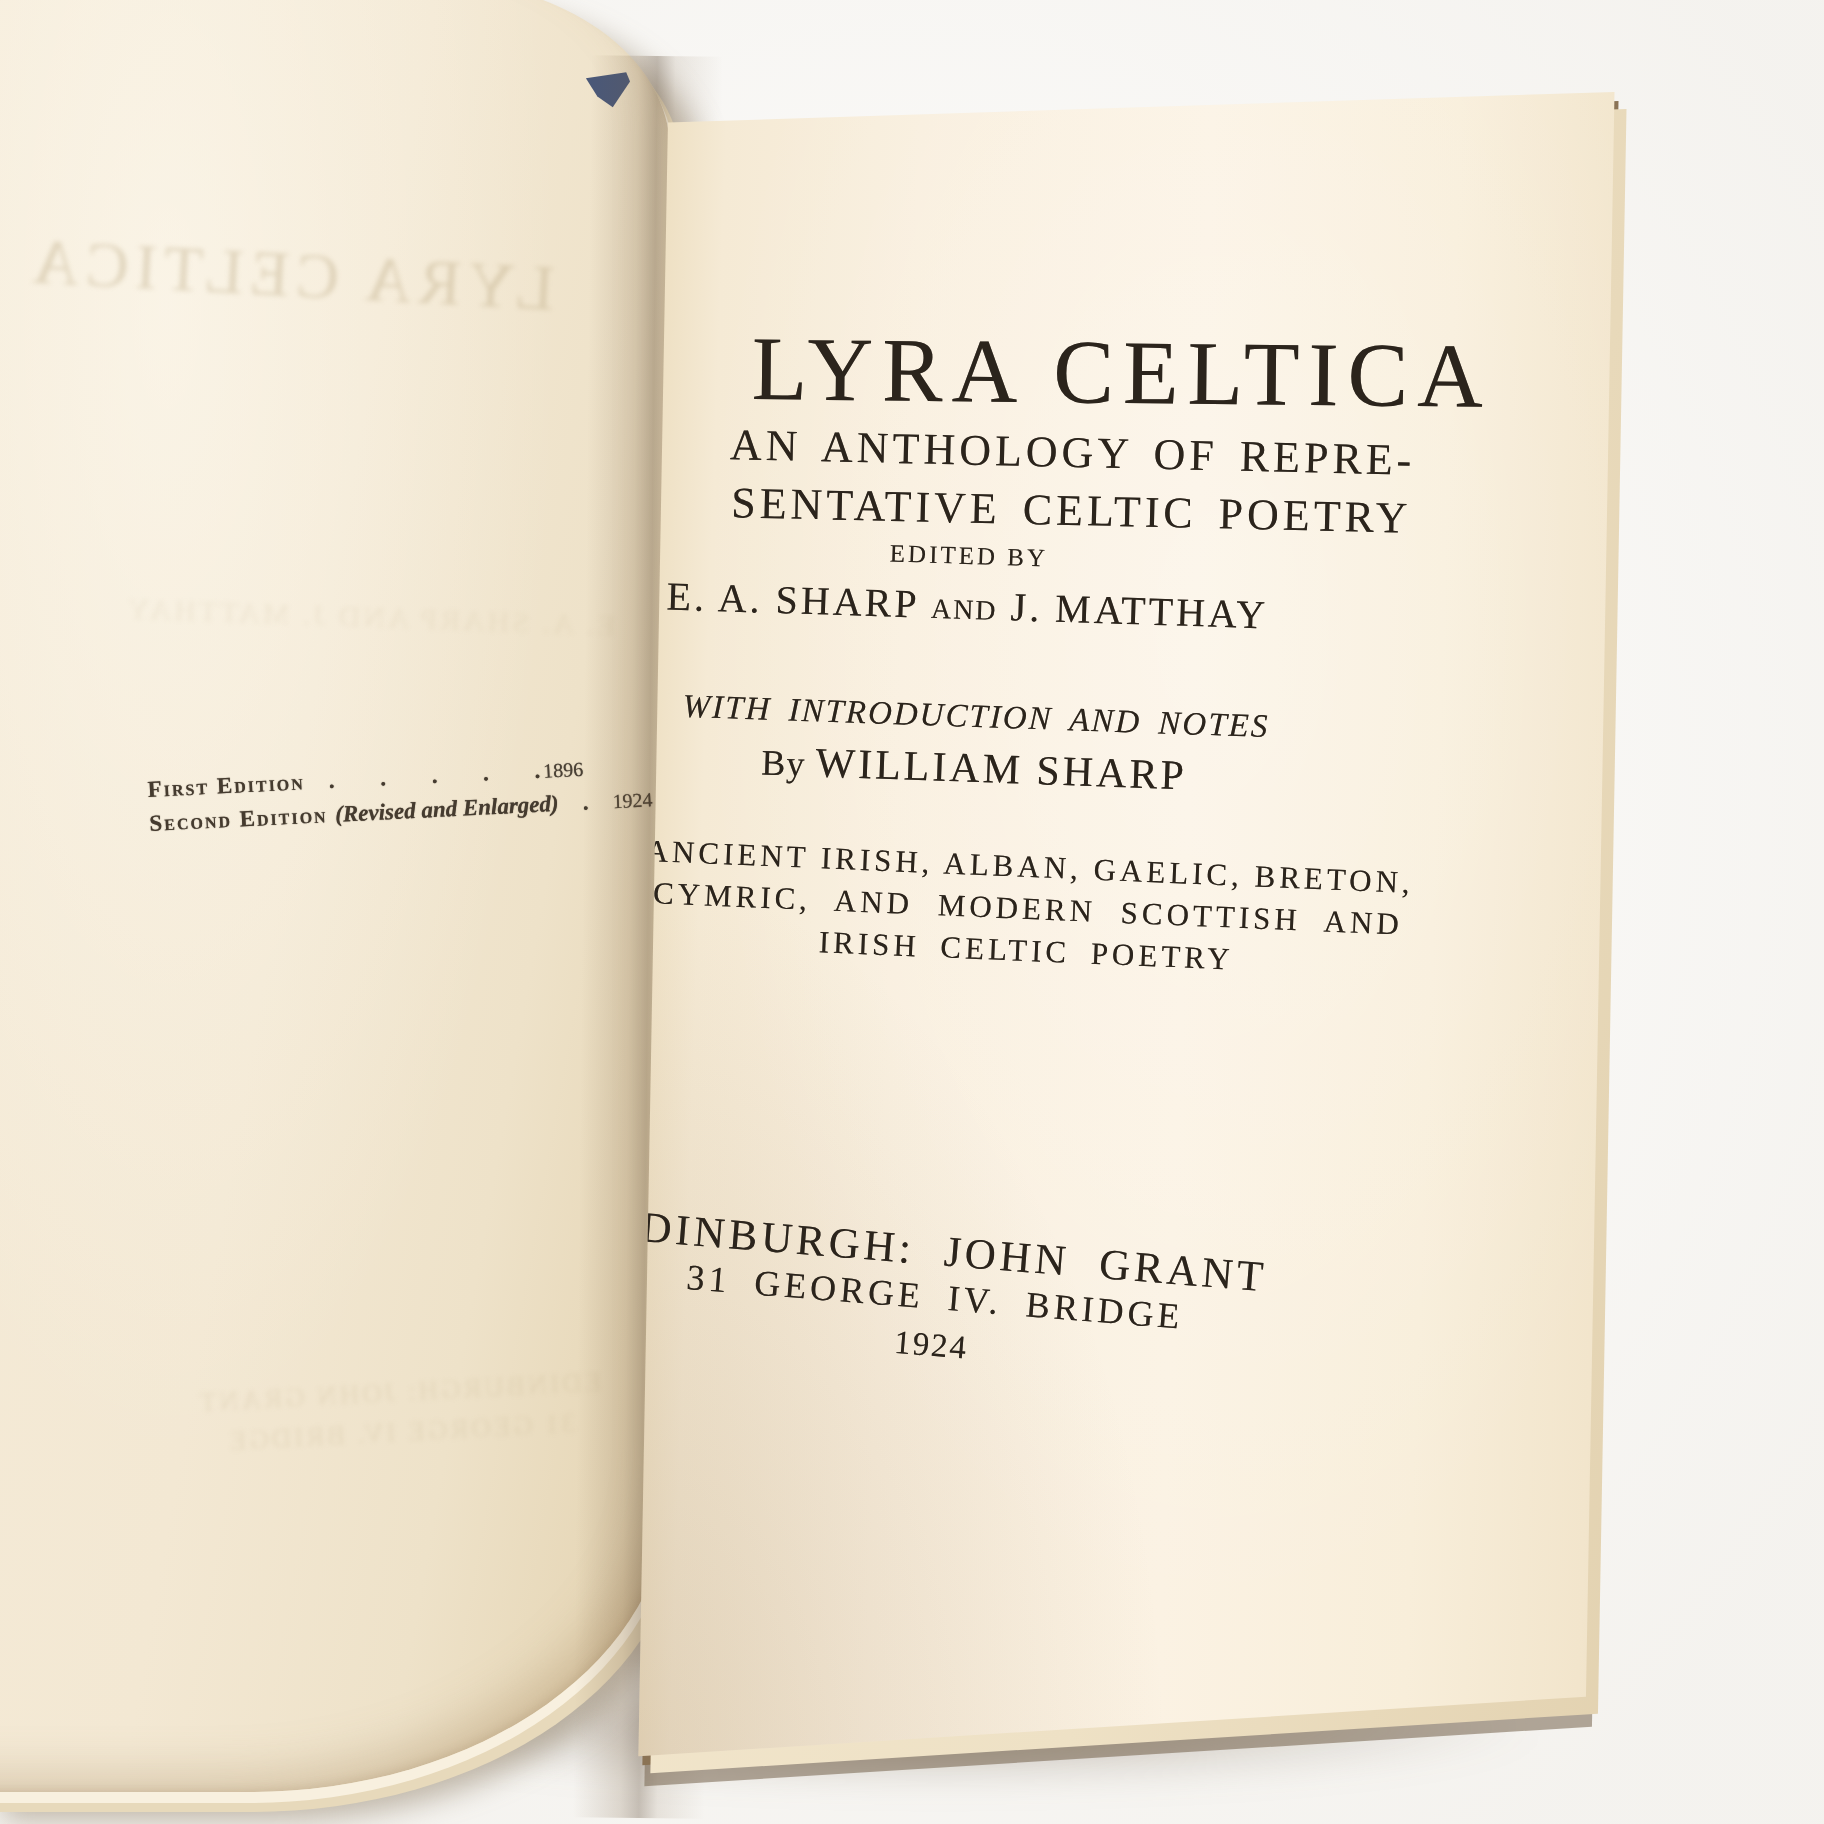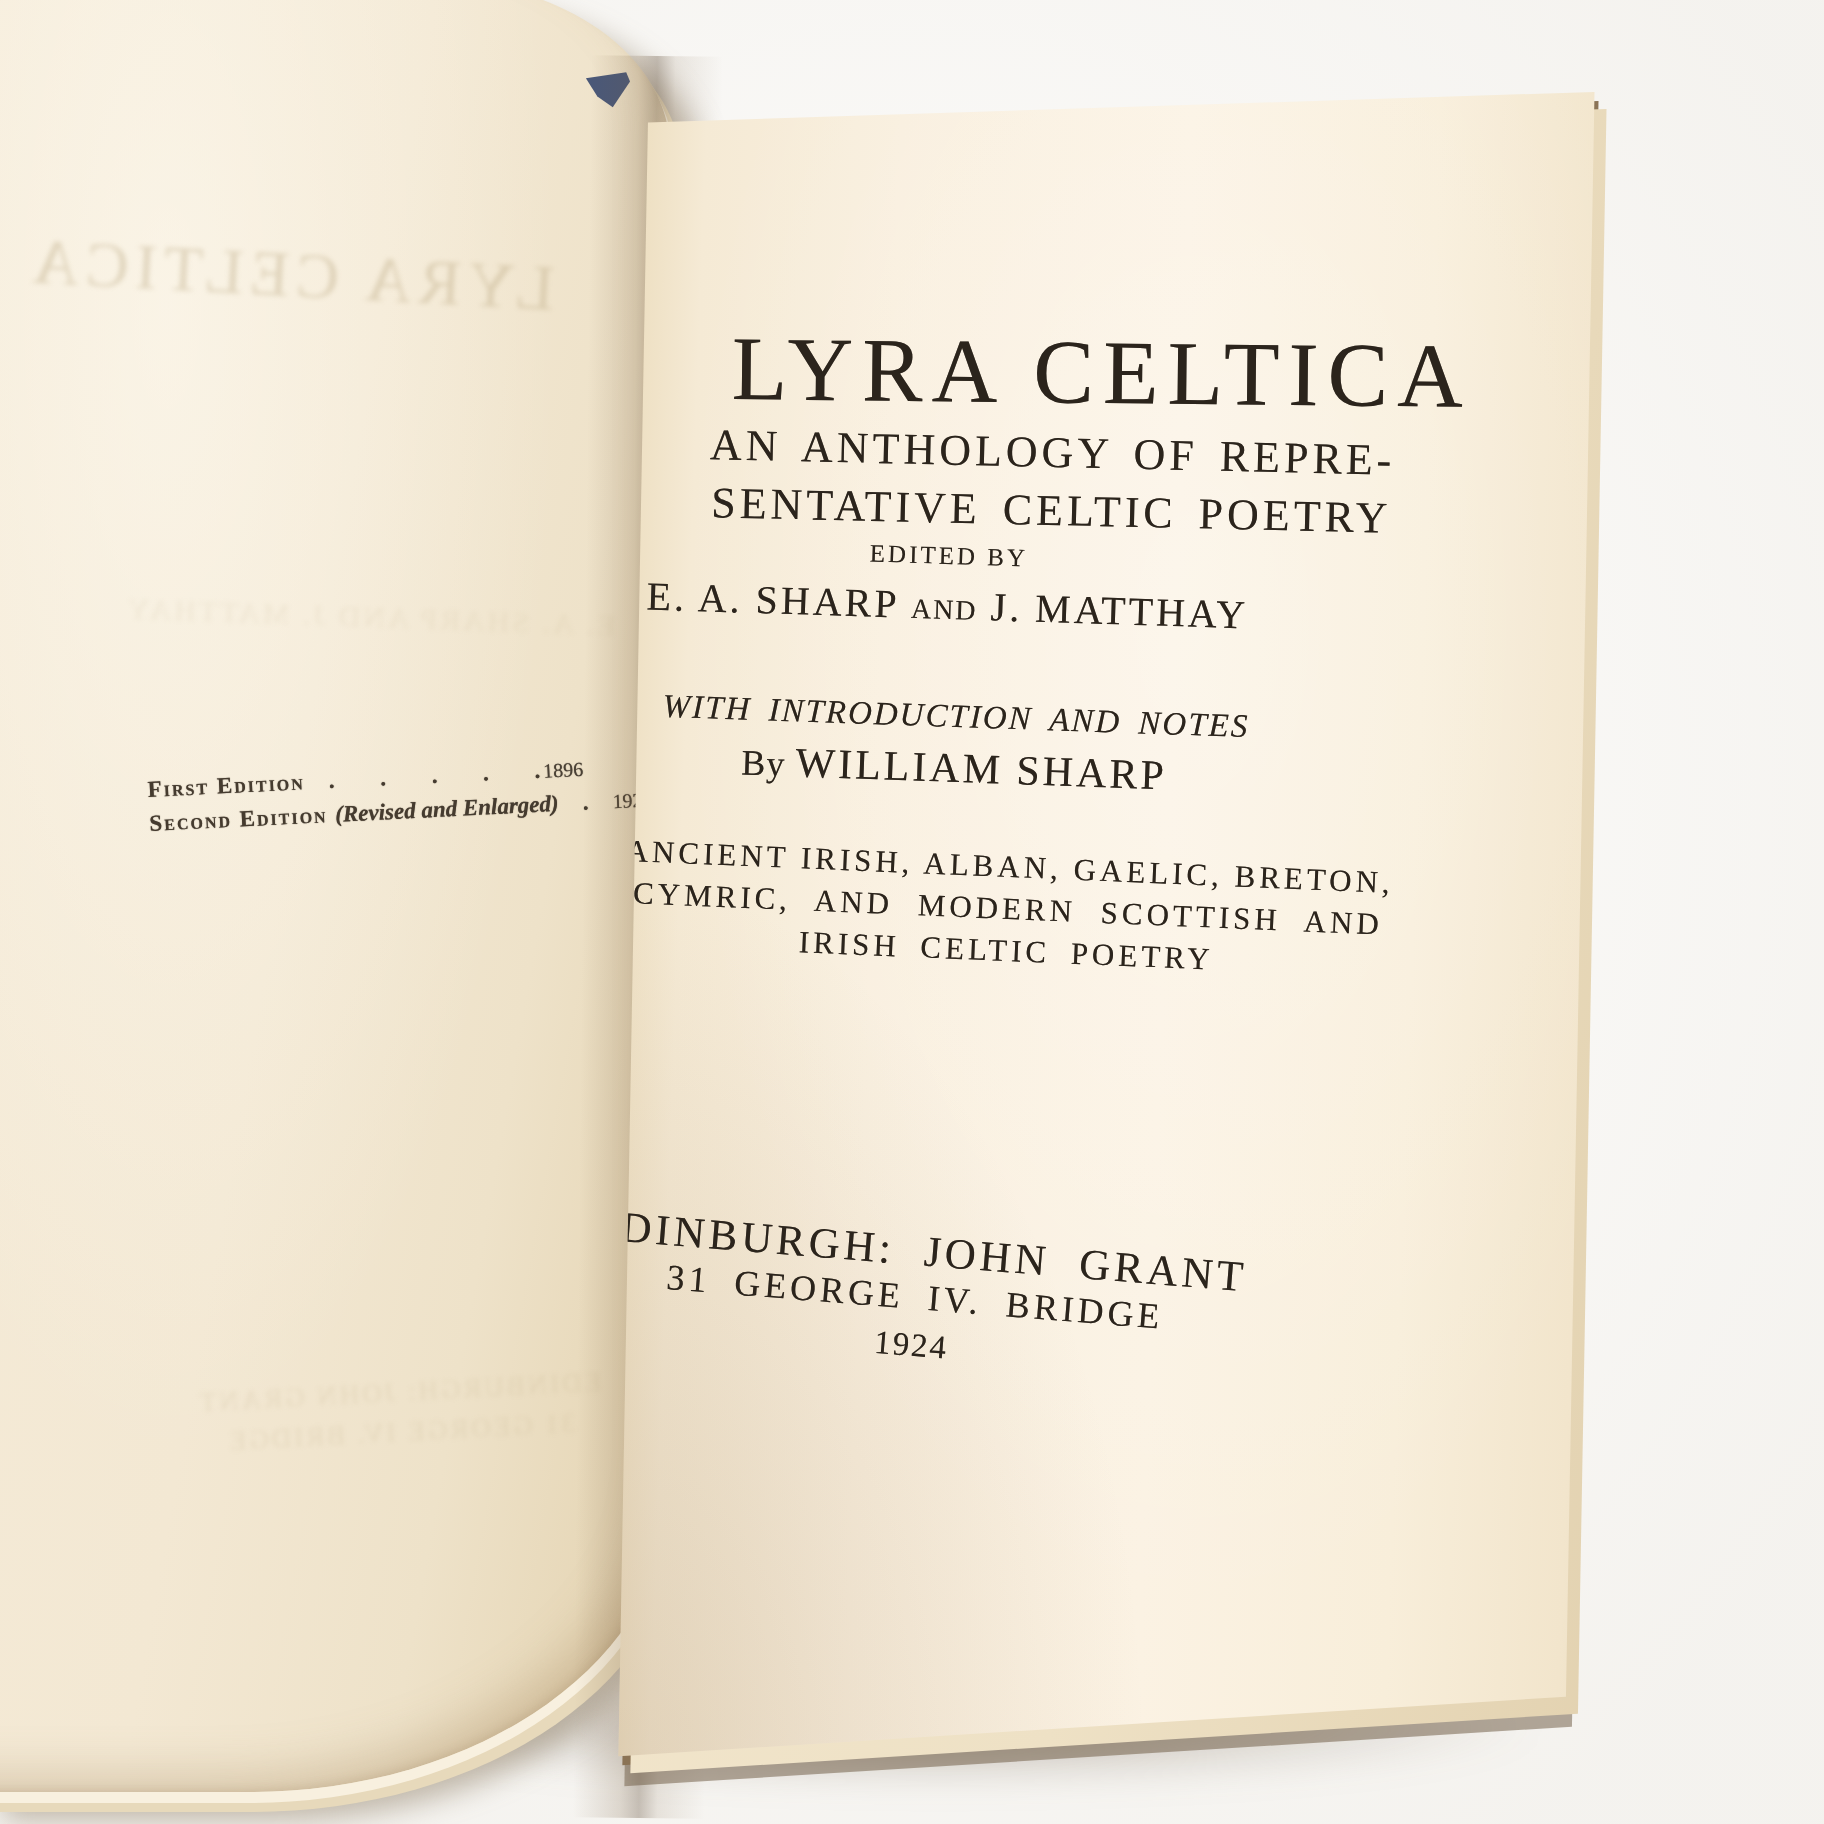--- a/index.html
+++ b/index.html
@@ -105,21 +105,21 @@
   .ed-note  { font-style: italic; font-weight: 600; white-space: pre; }
   .ed-leader {
     flex: 1; overflow: hidden; white-space: nowrap;
     font-weight: 700; word-spacing: 40px; padding-left: 24px;
   }
   .ed-leader.single { text-align: right; padding-right: 30px; }
   .ed-year { width: 56px; font-size: 20px; color: #4a4135; text-align: left; }
 
   
   .right-group {
-    position: absolute; left: 600px; top: 80px; width: 1020px; height: 1700px;
+    position: absolute; left: 620px; top: 80px; width: 1020px; height: 1700px;
     z-index: 4;
   }
   .rp-quad {
     position: absolute; inset: 0;
     clip-path: polygon(4.7% 2.5%, 97.5% .7%, 94.7% 95.1%, 1.8% 98.6%);
   }
   .rp-shadow {
     clip-path: polygon(4.7% 2.5%, 97.5% .7%, 94.7% 95.1%, 1.8% 98.6%);
     position: absolute; inset: 0;
     transform: translate(6px, 30px);

